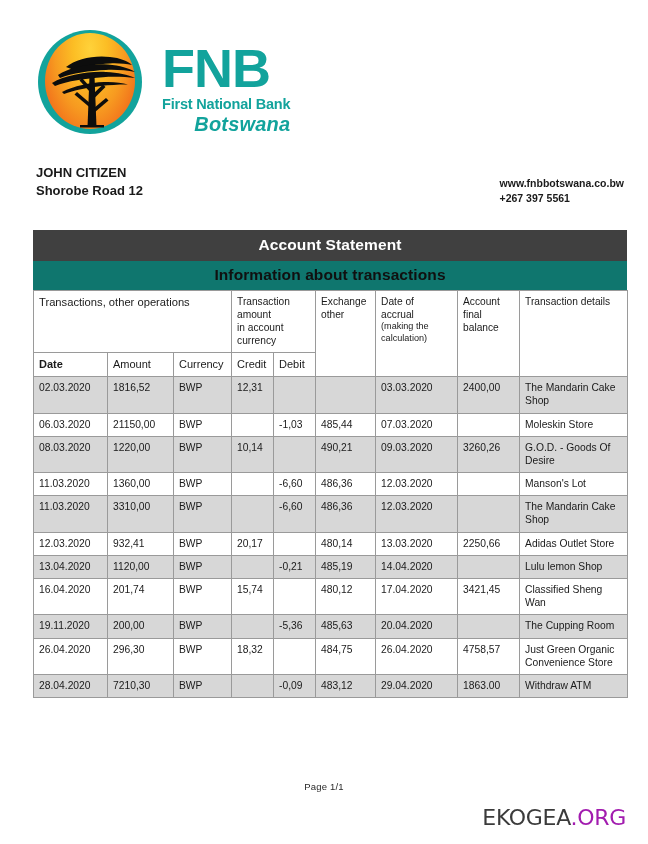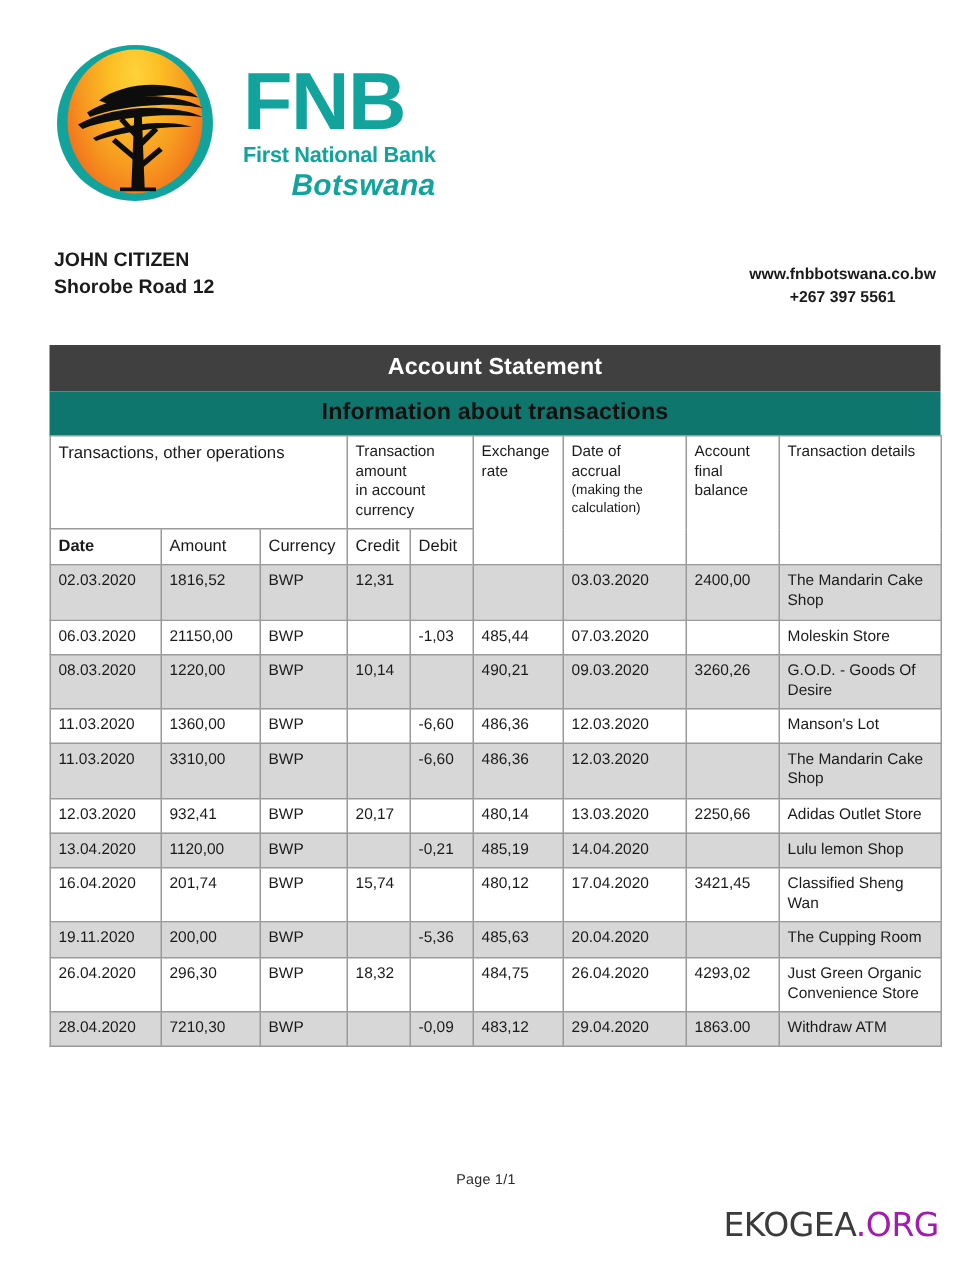--- a/index.html
+++ b/index.html
@@ -99,21 +99,21 @@
     line-height: 1.42;
     color: #1a1a1a;
   }
   .contact-block {
     position: absolute;
     right: 24px;
     top: 176px;
     font-size: 10.5px;
     font-weight: bold;
     line-height: 1.45;
-    text-align: center;
+    text-align: left;
     color: #1a1a1a;
   }
 
   
   .statement {
     position: absolute;
     left: 33px;
     top: 230px;
     width: 594px;
   }
@@ -260,21 +260,21 @@
         <tr>
           <th class="grouphead" colspan="3">Transactions, other operations</th>
           <th class="stackhead" colspan="2">
             <span>Transaction</span><br>
             <span>amount</span><br>
             <span>in account</span><br>
             <span>currency</span>
           </th>
           <th class="stackhead" rowspan="2">
             <span>Exchange</span><br>
-            <span>rate</span>
+            <span>other</span>
           </th>
           <th class="stackhead" rowspan="2">
             <span>Date of</span><br>
             <span>accrual</span>
             <span class="small-note">(making the calculation)</span>
           </th>
           <th class="stackhead" rowspan="2">
             <span>Account</span><br>
             <span>final</span><br>
             <span>balance</span>
@@ -390,21 +390,21 @@
             <td class="num">The Cupping Room</td>
           </tr>
           <tr class="plain">
             <td class="date">26.04.2020</td>
             <td class="num">296,30</td>
             <td class="num">BWP</td>
             <td class="num">18,32</td>
             <td class="num"></td>
             <td class="num">484,75</td>
             <td class="num">26.04.2020</td>
-            <td class="num">4293,02</td>
+            <td class="num">4758,57</td>
             <td class="num">Just Green Organic Convenience Store</td>
           </tr>
           <tr class="shade">
             <td class="date">28.04.2020</td>
             <td class="num">7210,30</td>
             <td class="num">BWP</td>
             <td class="num"></td>
             <td class="num">-0,09</td>
             <td class="num">483,12</td>
             <td class="num">29.04.2020</td>

